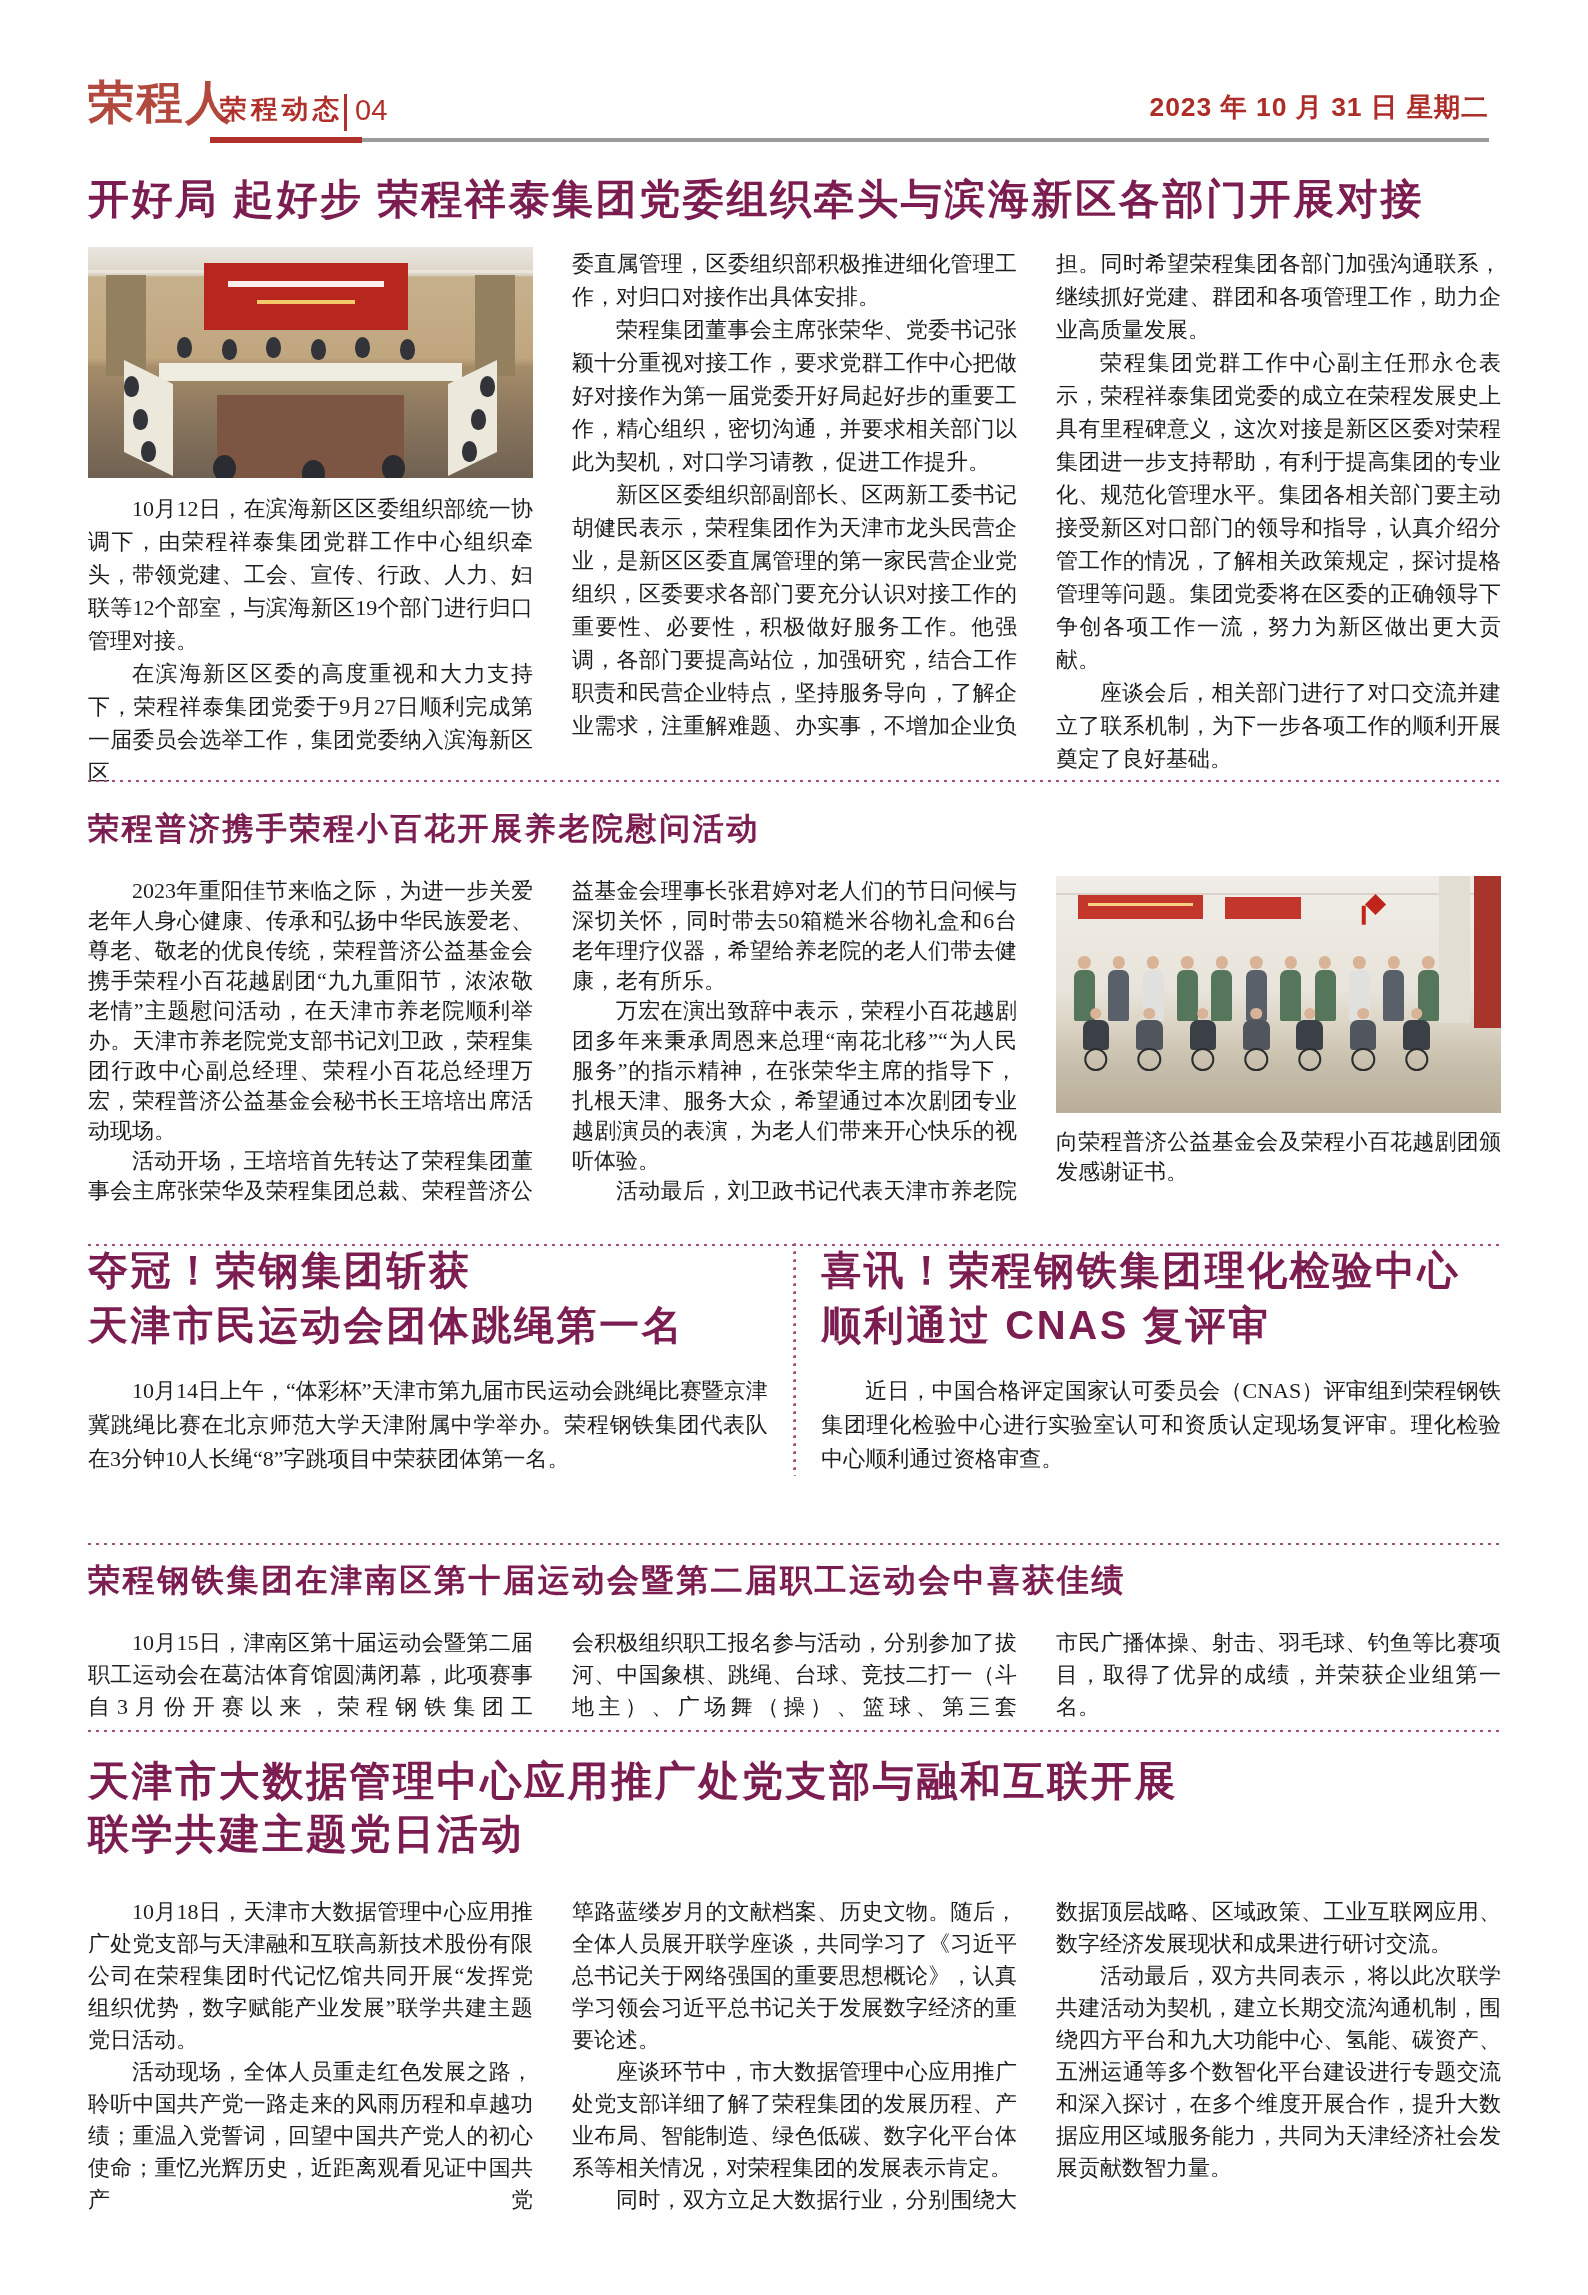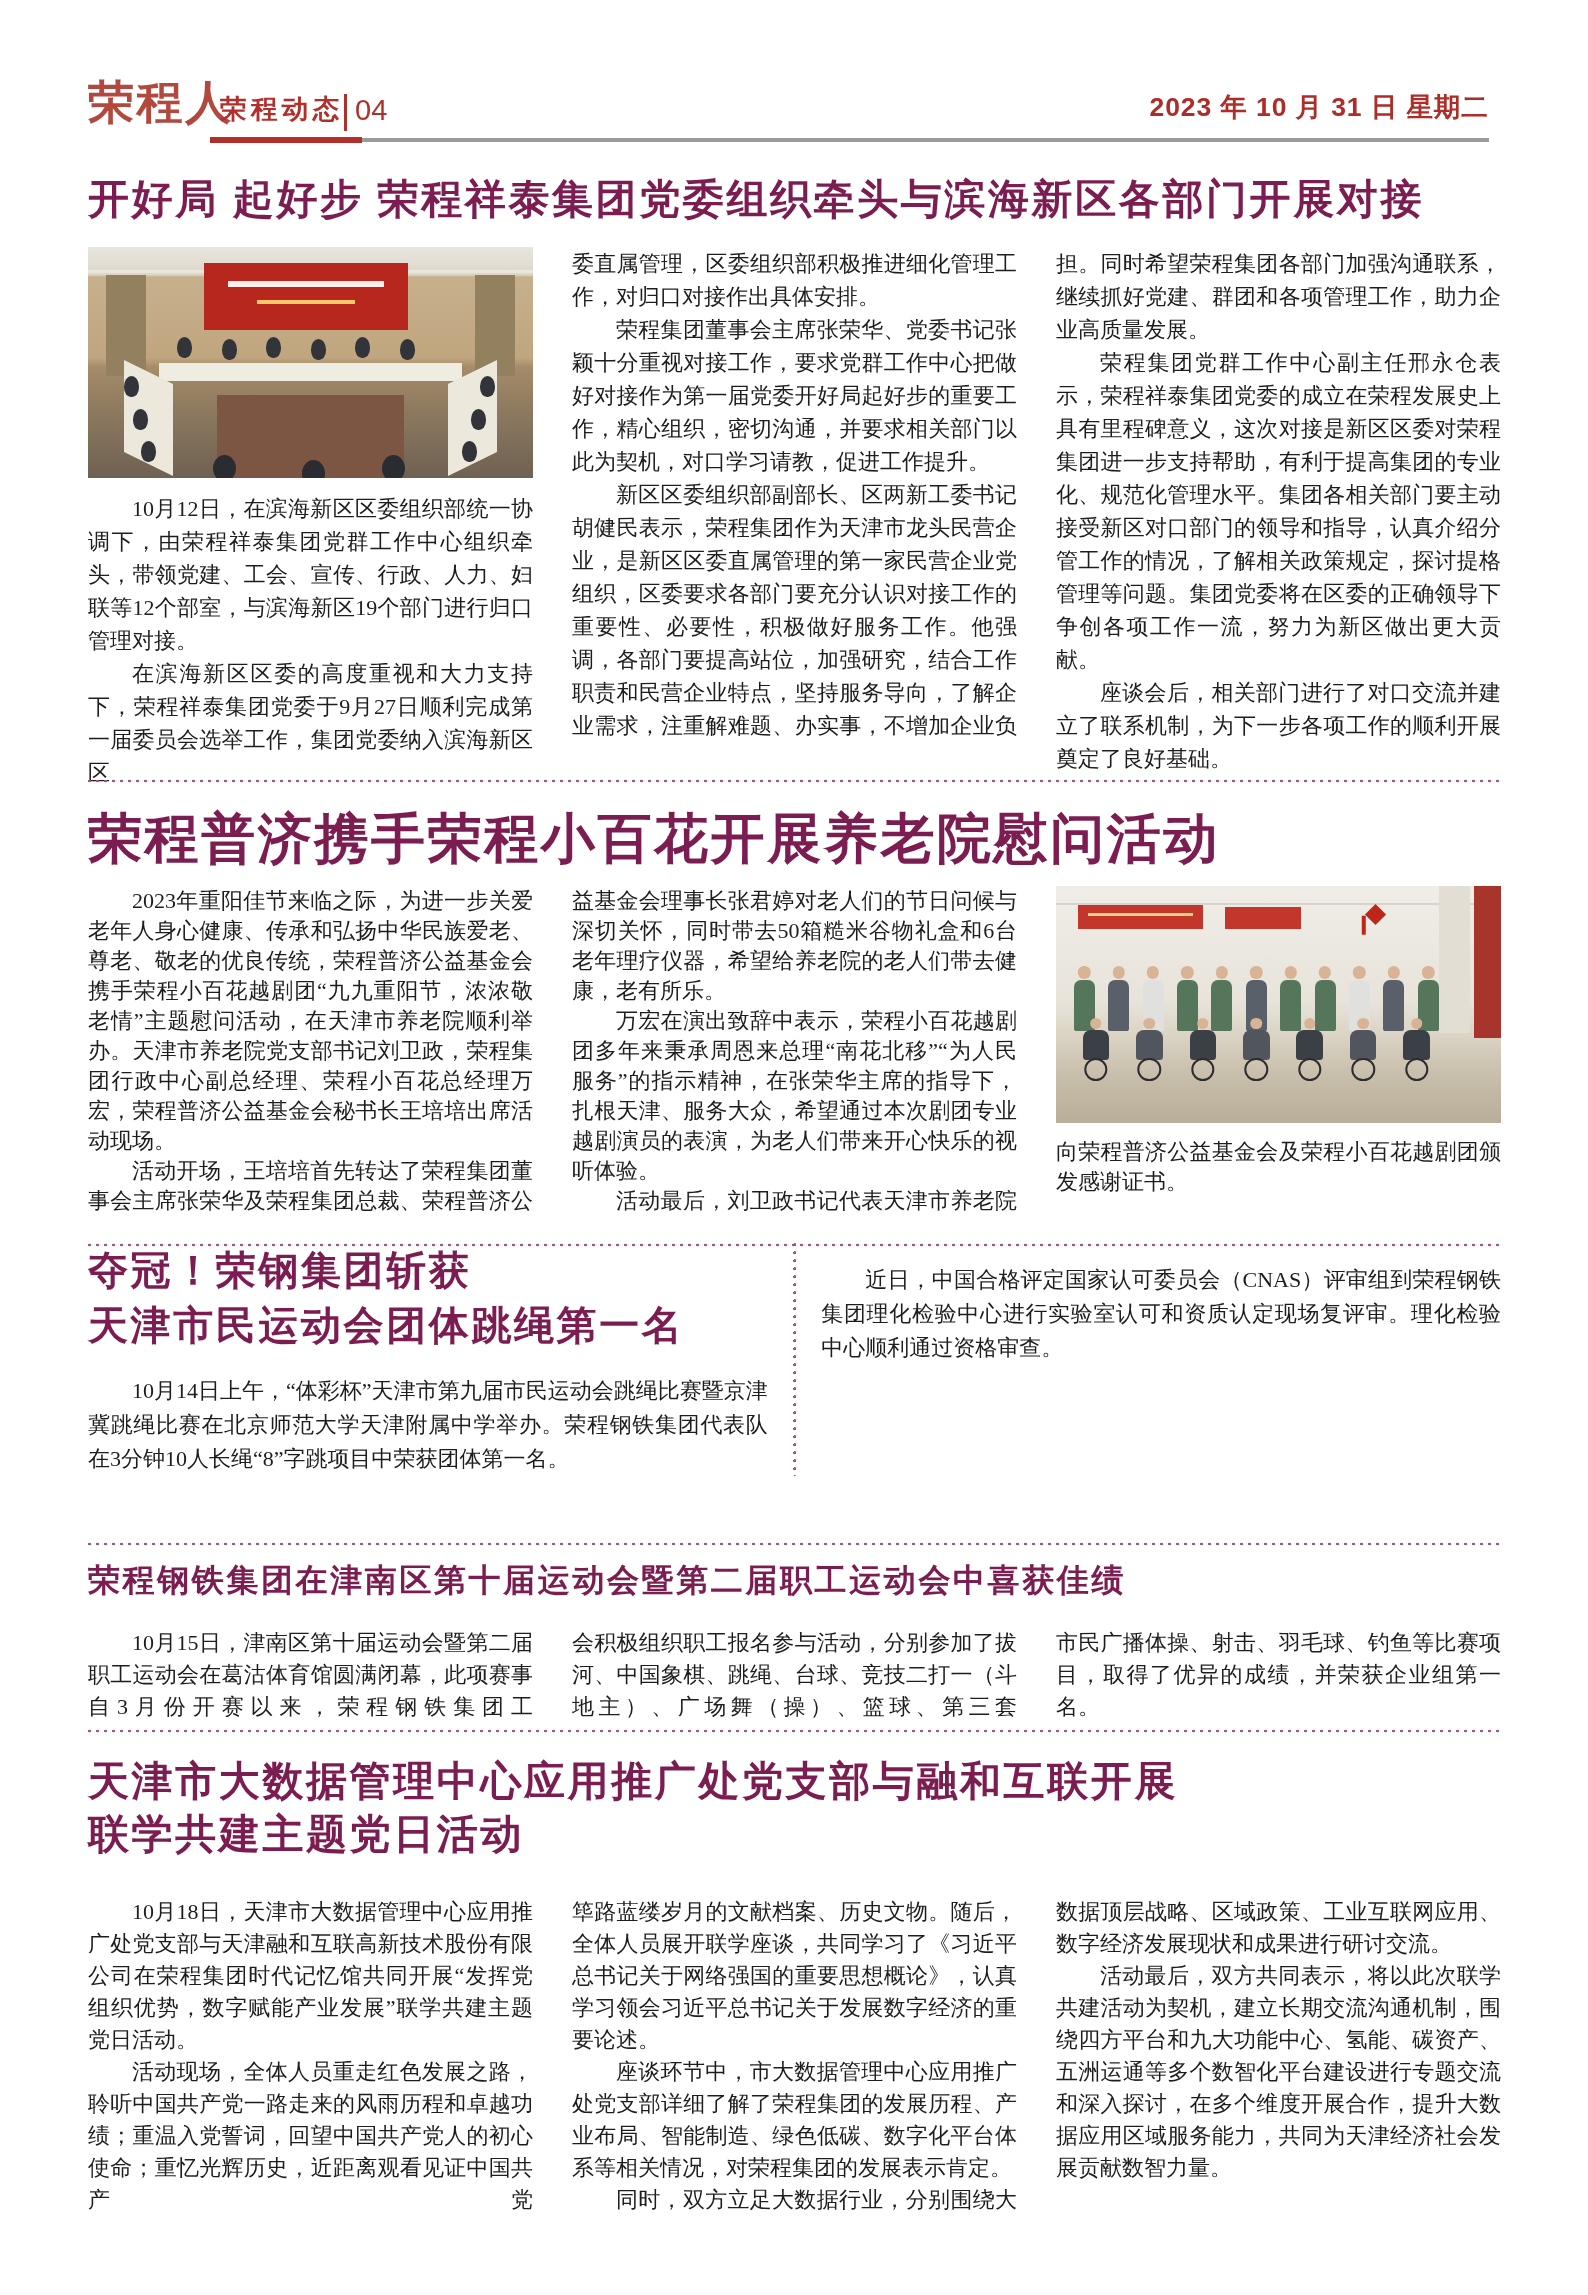--- a/index.html
+++ b/index.html
@@ -27,21 +27,21 @@
   .cols3{display:grid;grid-template-columns:repeat(3,1fr);column-gap:39px;}
   .bp{margin:0;font-size:22px;color:#1d1d1d;text-align:justify;}
   .ind{text-indent:2em;}
   .fj{text-align-last:justify;}
 
   .a1{top:175px;}
   .a1 .t{font-size:41px;line-height:49px;margin-bottom:23px;}
   .a1 .bp{line-height:33px;}
 
   .a2{top:798px;}
-  .a2 .t{font-size:54px;line-height:49px;margin:16px 0 23px;}
+  .a2 .t{font-size:31px;line-height:49px;margin:6px 0 23px;}
   .a2 .bp{line-height:30px;}
 
   .a34{top:1243px;display:grid;grid-template-columns:1fr 3.5px 1fr;column-gap:25px;}
   .a34 .t{font-size:40px;line-height:55px;margin:0 0 21px;}
   .a34 .bp{line-height:34px;margin-top:20px;}
 
   .a5{top:1556px;}
   .a5 .t{font-size:32px;line-height:48px;margin-bottom:23px;}
   .a5 .bp{line-height:32px;}
 
@@ -207,20 +207,21 @@
 
   <div class="dotsep" style="top:1243px"></div>
 
   <section class="art a34">
     <div>
       <h2 class="t"><span>夺冠！荣钢集团斩获</span><br><span>天津市民运动会团体跳绳第一名</span></h2>
       <p class="bp ind">10月14日上午，“体彩杯”天津市第九届市民运动会跳绳比赛暨京津冀跳绳比赛在北京师范大学天津附属中学举办。荣程钢铁集团代表队在3分钟10人长绳“8”字跳项目中荣获团体第一名。</p>
     </div>
     <div class="vdots"></div>
     <div>
+      <h2 class="t"><span>喜讯！荣程钢铁集团理化检验中心</span><br><span>顺利通过 CNAS 复评审</span></h2>
       <p class="bp ind">近日，中国合格评定国家认可委员会（CNAS）评审组到荣程钢铁集团理化检验中心进行实验室认可和资质认定现场复评审。理化检验中心顺利通过资格审查。</p>
     </div>
   </section>
 
   <div class="dotsep" style="top:1542px"></div>
 
   <section class="art a5">
     <h1 class="t">荣程钢铁集团在津南区第十届运动会暨第二届职工运动会中喜获佳绩</h1>
     <div class="cols3">
       <p class="bp ind fj">10月15日，津南区第十届运动会暨第二届职工运动会在葛沽体育馆圆满闭幕，此项赛事自3月份开赛以来，荣程钢铁集团工</p>

